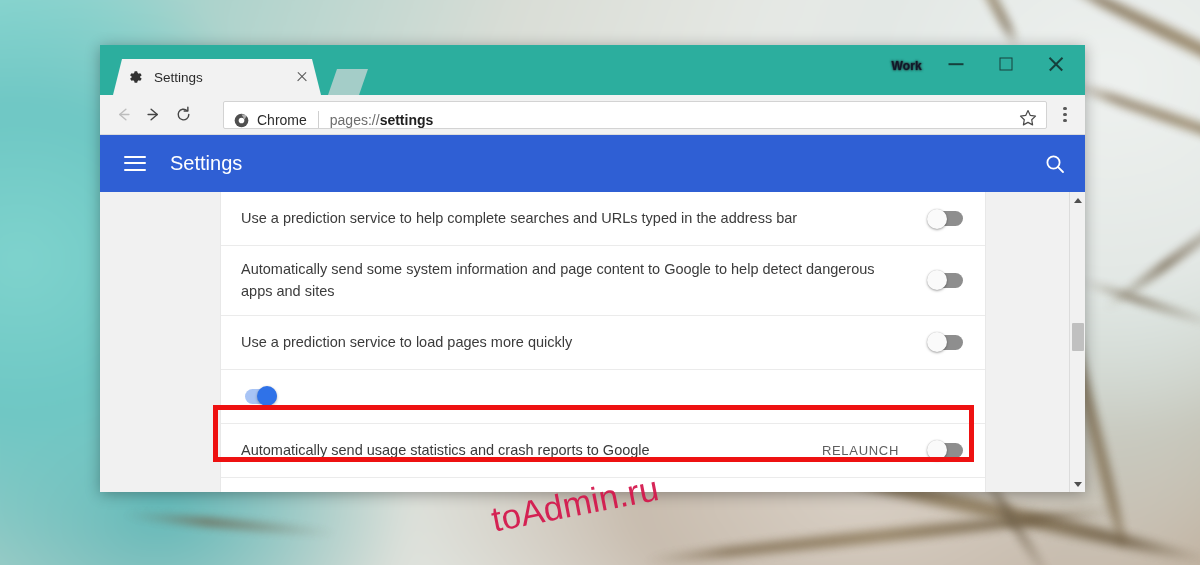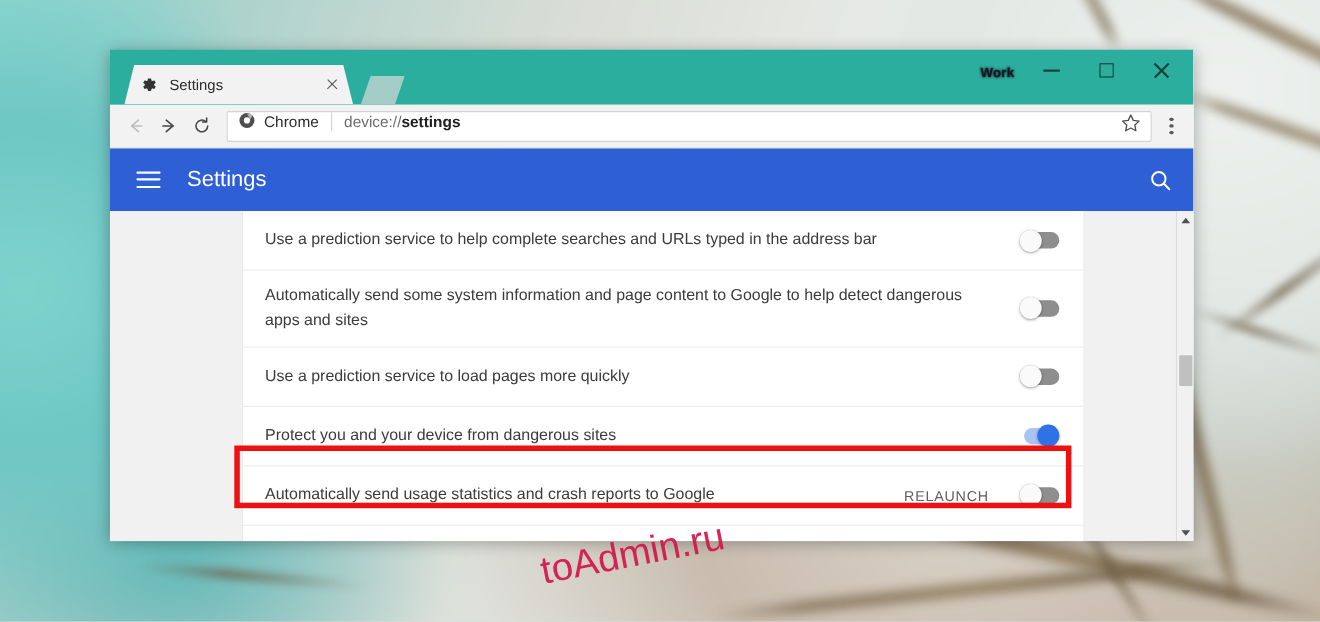--- a/index.html
+++ b/index.html
@@ -128,25 +128,25 @@
   }
   .navbtn {
     width: 30px; height: 30px; flex: 0 0 30px;
     position: relative;
     display: flex; align-items: center; justify-content: center;
   }
   .navbtn svg { display: block; }
   .omnibox {
     flex: 1;
     height: 28px;
-    margin: 0 6px 0 8px;
+    margin: 0 6px 0 25px;
     background: #ffffff;
     border: 1px solid #d3d3d3;
     border-radius: 2px;
-    display: flex; align-items: flex-start;
+    display: flex; align-items: flex-end;
     padding: 0 8px 0 10px;
     font-size: 14px;
   }
   .chrome-mark { width: 15px; height: 15px; flex: 0 0 15px; position: relative; }
   .omni-scheme { margin-left: 8px; color: #2b2b2b; font-size: 14px; }
   .omni-sep { width: 1px; height: 17px; background: #cfcfcf; margin: 0 11px; }
   .omni-url { color: #6d6d6d; font-size: 14px; white-space: nowrap; }
   .omni-url b { color: #202020; font-weight: 700; }
   .omni-star { margin-left: auto; width: 20px; height: 20px; flex: 0 0 20px; }
   .menu-dots {
@@ -361,21 +361,21 @@
     <div class="omnibox">
       <span class="chrome-mark">
         <svg viewBox="0 0 16 16" width="15" height="15">
           <circle cx="8" cy="8" r="7.3" fill="#4f4f4f"></circle>
           <circle cx="8" cy="8" r="3" fill="#ffffff"></circle>
           <path d="M8 1.5h6.4l-3.2 5.5z" fill="#ffffff" opacity=".55"></path>
         </svg>
       </span>
       <span class="omni-scheme">Chrome</span>
       <span class="omni-sep"></span>
-      <span class="omni-url"><span>device://</span><b>settings</b></span>
+      <span class="omni-url"><span>pages://</span><b>settings</b></span>
       <span class="omni-star">
         <svg viewBox="0 0 20 20" width="20" height="20">
           <path d="M10 2.6l2.3 4.8 5.2.7-3.8 3.6.9 5.2-4.6-2.5-4.6 2.5.9-5.2L2.5 8.1l5.2-.7z" fill="none" stroke="#4a4a4a" stroke-width="1.2" stroke-linejoin="round"></path>
         </svg>
       </span>
     </div>
 
     <div class="menu-dots">
       <span></span>
         <span></span>
@@ -421,21 +421,20 @@
 
       <div class="setting-row">
         <div class="setting-label">Use a prediction service to load pages more quickly</div>
         <div class="toggle">
           <span class="track"></span>
             <span class="knob"></span>
         </div>
       </div>
 
       <div class="setting-row">
-        <div class="setting-label">Protect you and your device from dangerous sites</div>
         <div class="toggle on">
           <span class="track"></span>
             <span class="knob"></span>
         </div>
       </div>
 
       <div class="setting-row">
         <div class="setting-label">Automatically send usage statistics and crash reports to Google</div>
         <div class="relaunch">RELAUNCH</div>
         <div class="toggle">

